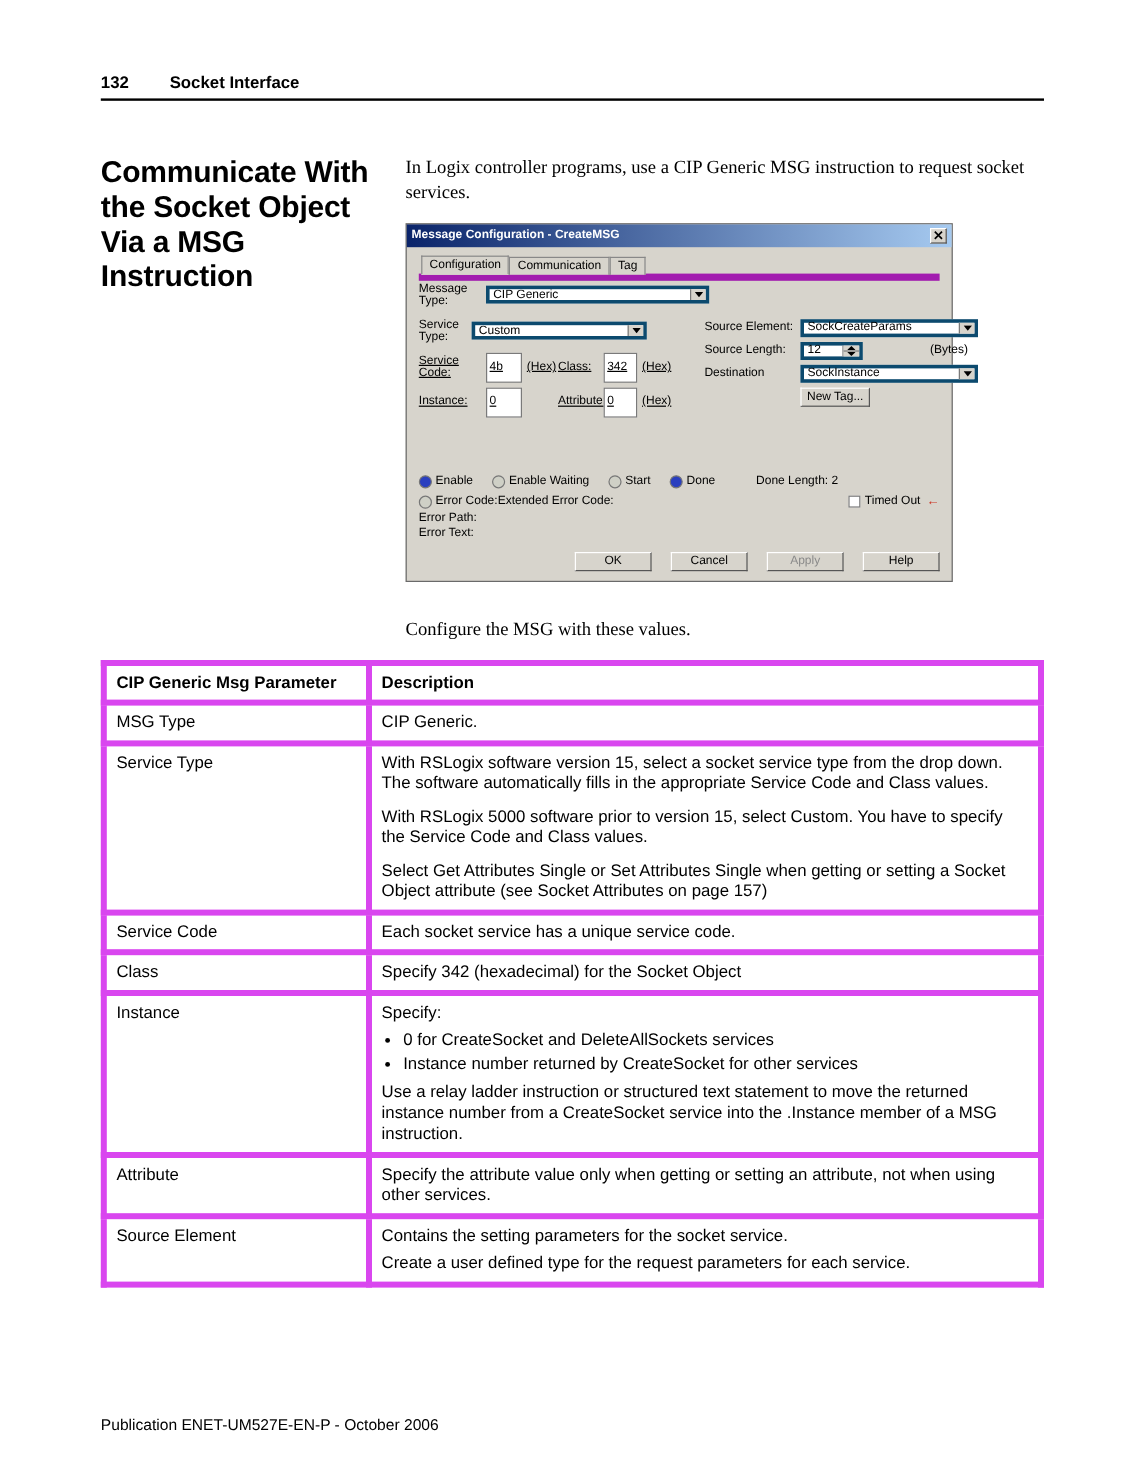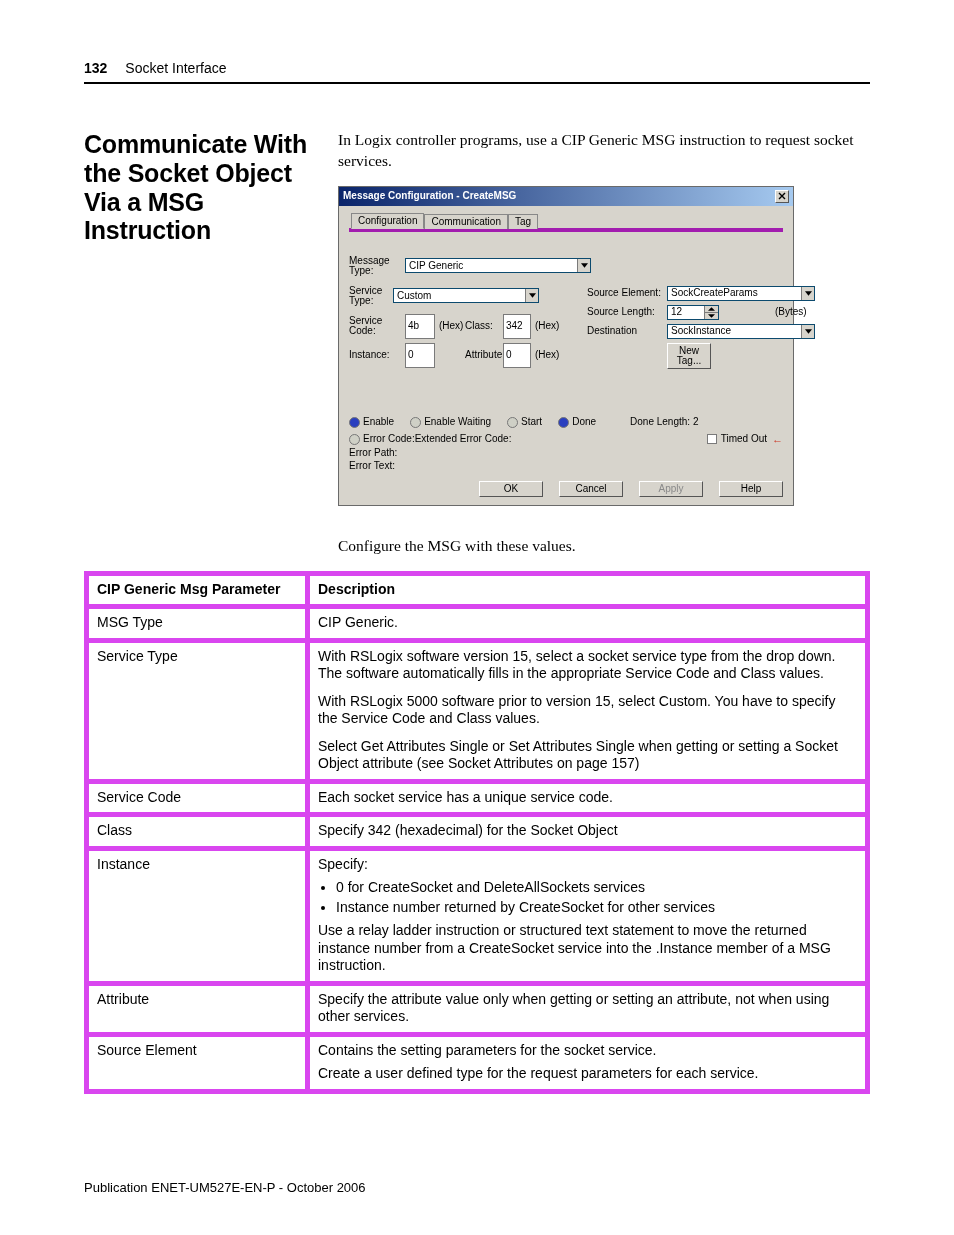--- a/index.html
+++ b/index.html
@@ -19,21 +19,21 @@
   }
   .page-header {
     display: flex;
     align-items: baseline;
     border-bottom: 2px solid #000;
     padding-bottom: 6px;
     margin-bottom: 46px;
     font-size: 14px;
   }
   .page-header .page-no { font-weight: 700; margin-right: 18px; }
-  .page-header .chapter { font-weight: 400; color: #000; }
+  .page-header .chapter { font-weight: 700; color: #000; margin-left: 16px; }
 
   .two-col { display: flex; gap: 24px; }
   .left-col { width: 230px; flex: 0 0 230px; }
   .right-col { flex: 1; }
 
   .section-title {
     font-family: "Helvetica Neue Condensed", "Arial Narrow", Arial, sans-serif;
     font-weight: 700;
     font-size: 25px;
     line-height: 1.15;
@@ -72,38 +72,38 @@
   .dlg-close {
     width: 14px; height: 13px;
     background: #d7d4cc;
     border: 1px solid #fff;
     border-right-color:#555; border-bottom-color:#555;
     font-size: 10px; font-weight: 700; color:#000;
     display:flex; align-items:center; justify-content:center;
     box-sizing: border-box;
   }
   .dlg-body { padding: 6px 10px 8px 10px; }
-  .tab-strip { display:flex; align-items:flex-end; border-bottom:4px solid #a21caf; margin-bottom: 24px; padding-left:2px;}
+  .tab-strip { display:flex; align-items:flex-end; border-bottom:6px solid #a21caf; margin-bottom: 2px; padding-left:2px;}
   .tab {
     border:1px solid #888; border-bottom:none;
     background:#d7d4cc;
     padding: 2px 6px;
     margin-right: 0px;
     position: relative;
     top:1px;
   }
   .tab.active { background:#d7d4cc; top:1px; border-bottom:1px solid #d7d4cc; }
 
   .row { display:flex; align-items:center; margin-bottom:4px; }
   .lbl { width: 56px; }
   .lbl3 { width: 44px; }
 
   .combobox {
     display:flex; align-items:center;
-    background:#fff; border:1px solid #0c4a6e;
+    background:#fff; border:3px solid #0c4a6e;
     height:15px; box-sizing:border-box;
   }
   .combobox .cb-text { flex:1; padding: 0 3px; white-space:nowrap; overflow:hidden; }
   .cb-btn, .spin-btn {
     width:13px; height:100%;
     border-left:1px solid #7a7a7a;
     display:flex; align-items:center; justify-content:center;
     background:#d7d4cc;
     box-sizing:border-box;
   }
@@ -117,37 +117,37 @@
     background:#fff; border:1px solid #7a7a7a;
     height:25px; padding:0 2px;
     box-sizing:border-box;
     display:flex; align-items:center;
   }
 
   .group-row { display:flex; gap:20px; align-items:flex-start; }
   .group-left { flex:0 0 218px; }
   .group-right { flex:1; }
 
-  .sub-table { display:grid; grid-template-columns: 52px 30px 22px 34px 28px 22px; row-gap:4px; column-gap:4px; align-items:center; }
+  .sub-table { display:grid; grid-template-columns: 52px 30px 22px 34px 28px 22px; row-gap:4px; column-gap:4px; align-items:center;text-decoration:underline; }
   .sub-table .unit { font-size:10px; }
 
   .right-grid { display:grid; grid-template-columns: 76px 90px 10px 40px; row-gap:4px; column-gap:4px; align-items:center; }
 
   .btn {
     background:#d7d4cc;
     border:1px solid #555;
     border-top-color:#fff; border-left-color:#fff;
     padding: 2px 0;
     width: 64px;
     text-align:center;
     box-sizing: border-box;
     font-size:10px;
   }
   .btn.disabled { color:#8a8a8a; }
-  .btn.small { width:44px; }
+  .btn.small { width:58px; }
 
   .status-row { display:flex; align-items:center; gap:16px; margin-top: 48px; }
   .status-lamp {
     width:9px; height:9px; border-radius:50%;
     background:#cfd0c6; border:1px solid #777;
     display:inline-block; margin-right:3px;
     vertical-align:middle;
   }
   .status-lamp.blue { background:#2a3fbf; }
   .status-item { display:flex; align-items:center; }

